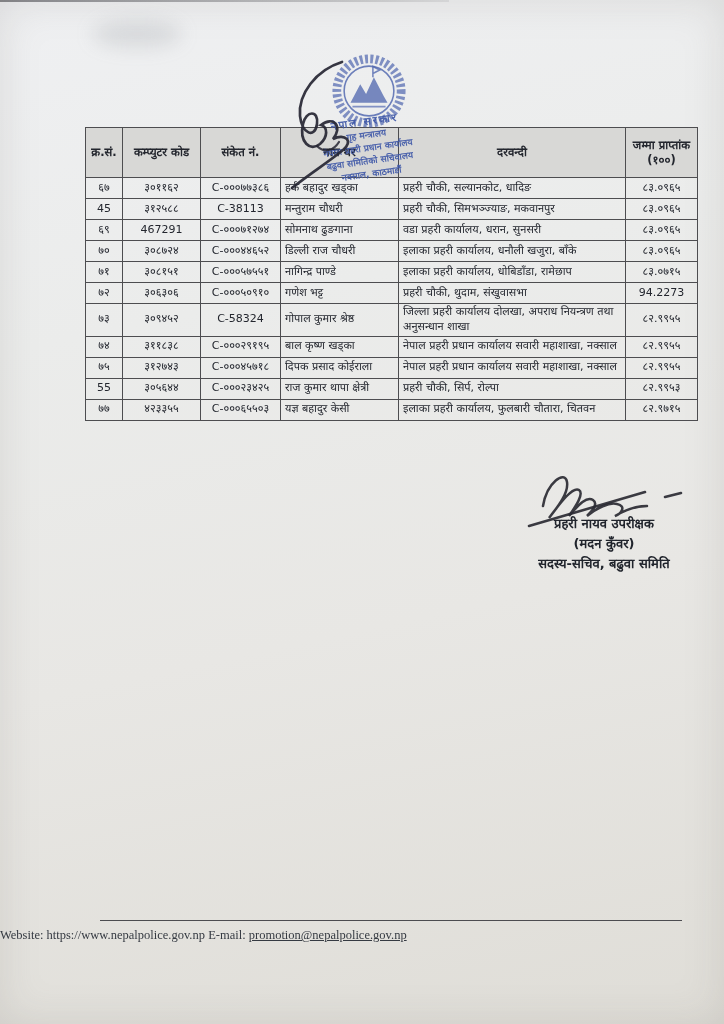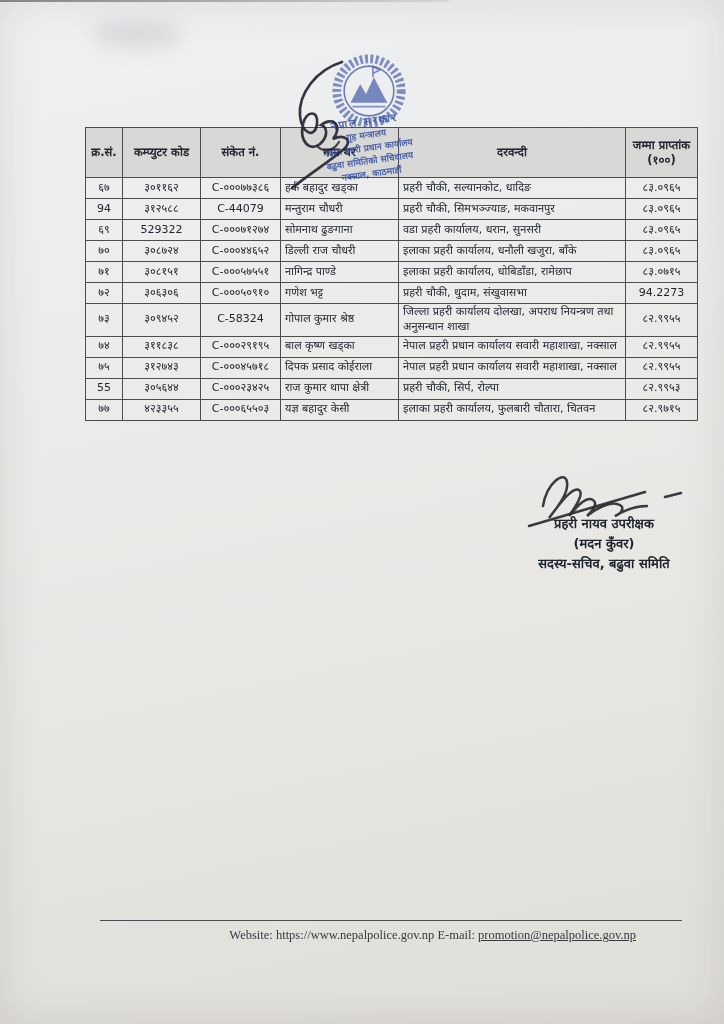--- a/index.html
+++ b/index.html
@@ -53,21 +53,21 @@
   
   .sig-bottom { position:absolute; left:523px; top:462px; width:162px; height:70px; z-index:3; }
   .signatory {
     position:absolute; left:468px; top:514px; width:272px; z-index:2;
     text-align:center; color:#20242c; font-size:13px; line-height:1.55; font-weight:600;
   }
 
   
   .footer-rule { position:absolute; left:100px; top:920px; width:582px; height:1px; background:#4c4c50; }
   .footer-text {
-    position:absolute; left:0; top:928px; width:636px; text-align:right;
+    position:absolute; left:0; top:928px; width:636px; text-align:left;
     font-family:"Liberation Serif", serif; font-size:12.5px; color:#353a42;
   }
   .footer-text .email { text-decoration:underline; }
 </style>
 </head>
 <body>
 
 <div class="page">
 
   <div class="scan-edge-top"></div>
@@ -116,30 +116,30 @@
     <tbody>
         <tr>
           <td>६७</td>
           <td>३०११६२</td>
           <td>C-०००७७३८६</td>
           <td>हर्क बहादुर खड्का</td>
           <td>प्रहरी चौकी, सल्यानकोट, धादिङ</td>
           <td>८३.०९६५</td>
         </tr>
         <tr>
-          <td>94</td>
+          <td>45</td>
           <td>३१२५८८</td>
-          <td>C-44079</td>
+          <td>C-38113</td>
           <td>मन्तुराम चौधरी</td>
           <td>प्रहरी चौकी, सिमभञ्ज्याङ, मकवानपुर</td>
           <td>८३.०९६५</td>
         </tr>
         <tr>
           <td>६९</td>
-          <td>529322</td>
+          <td>467291</td>
           <td>C-०००७१२७४</td>
           <td>सोमनाथ ढुङगाना</td>
           <td>वडा प्रहरी कार्यालय, धरान, सुनसरी</td>
           <td>८३.०९६५</td>
         </tr>
         <tr>
           <td>७०</td>
           <td>३०८७२४</td>
           <td>C-०००४४६५२</td>
           <td>डिल्ली राज चौधरी</td>

